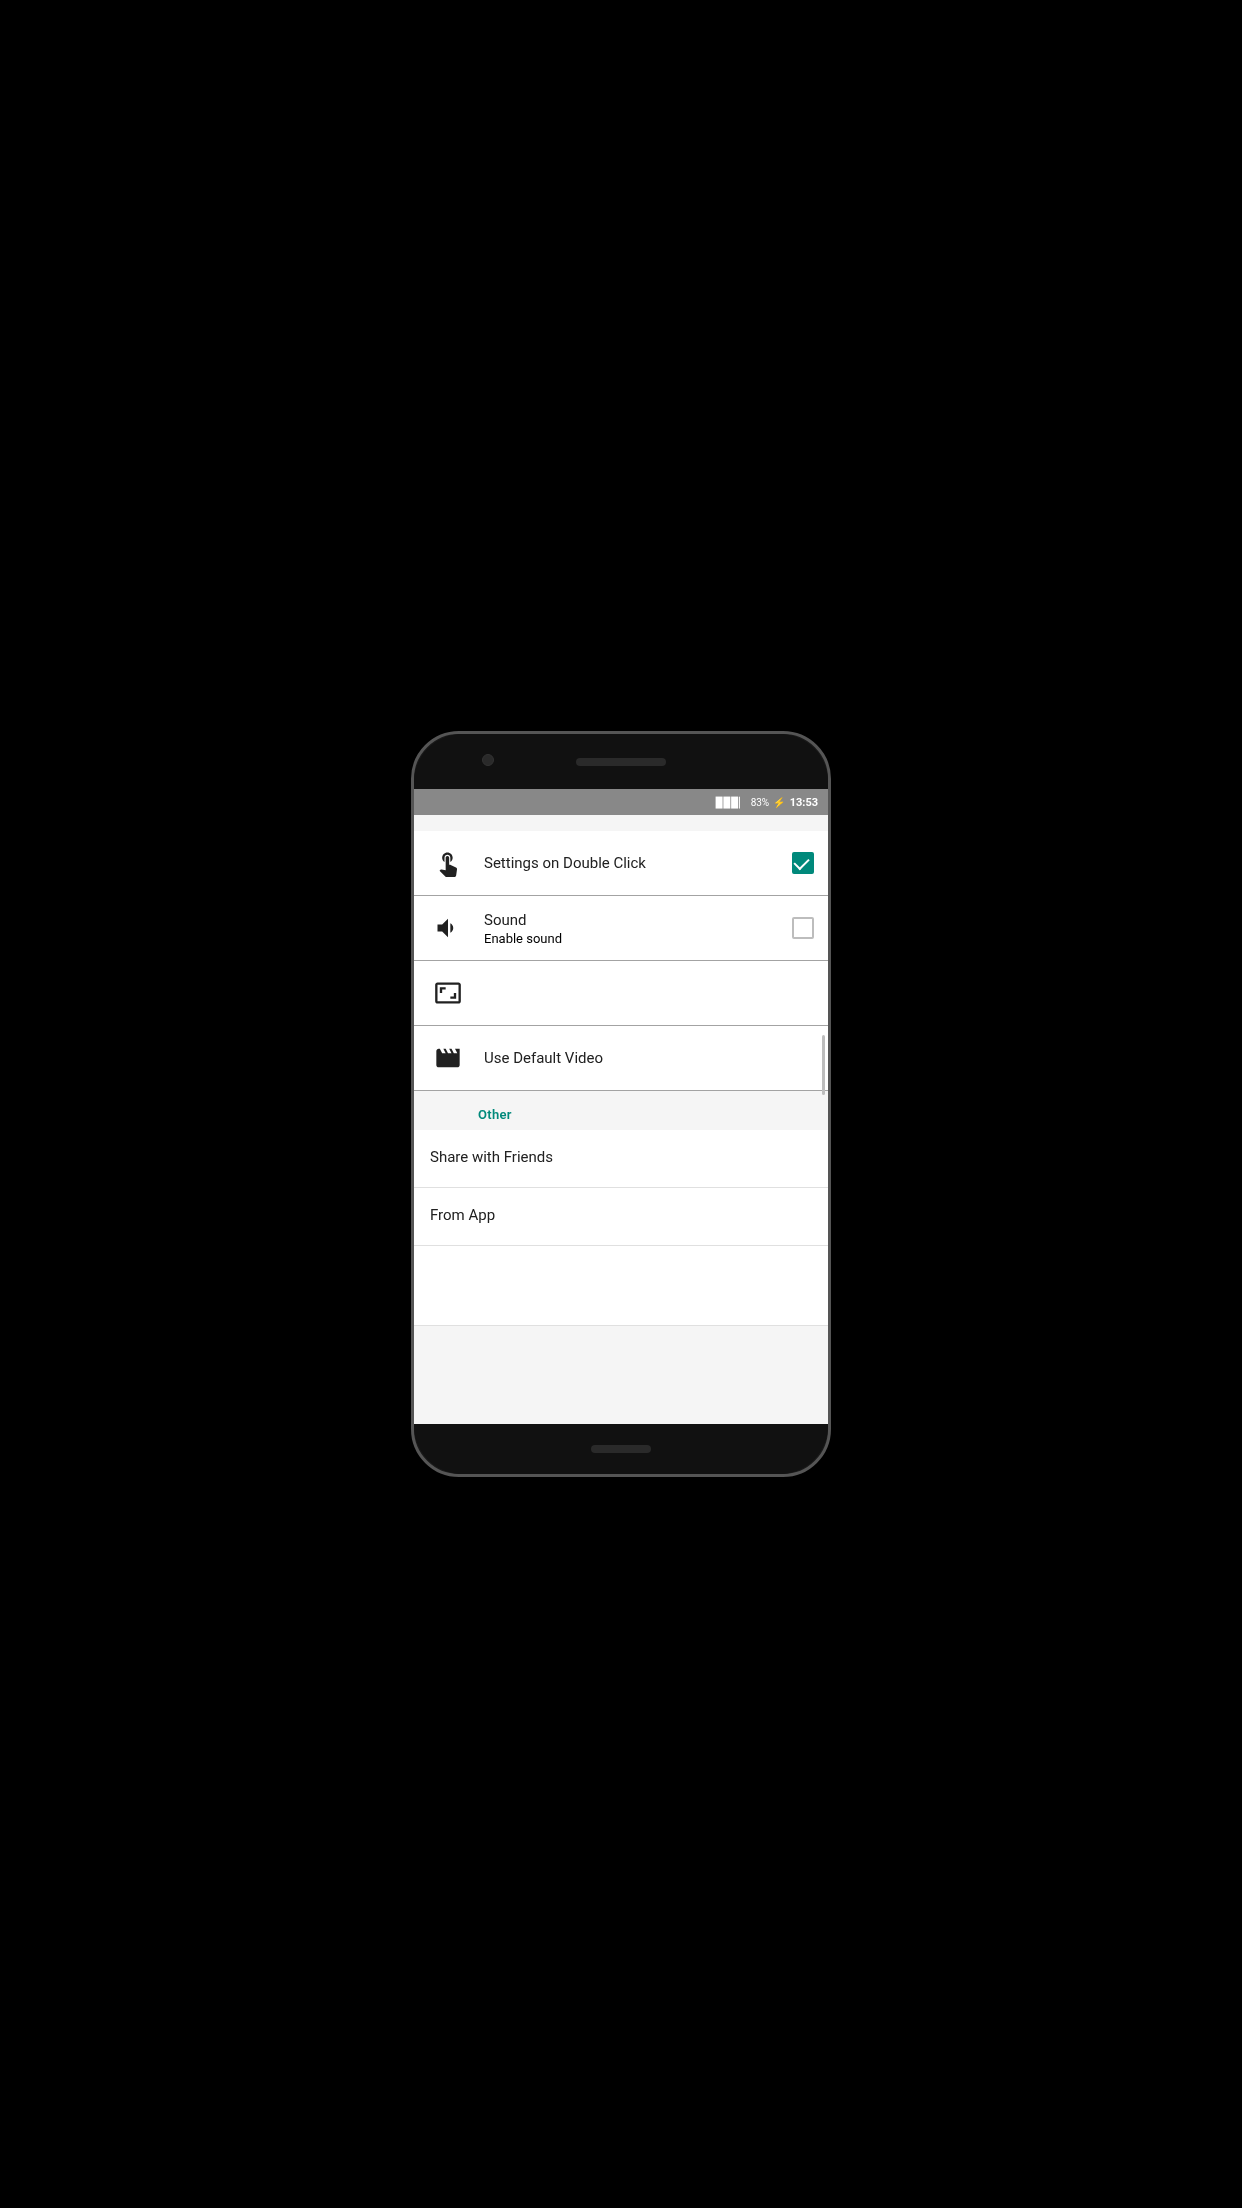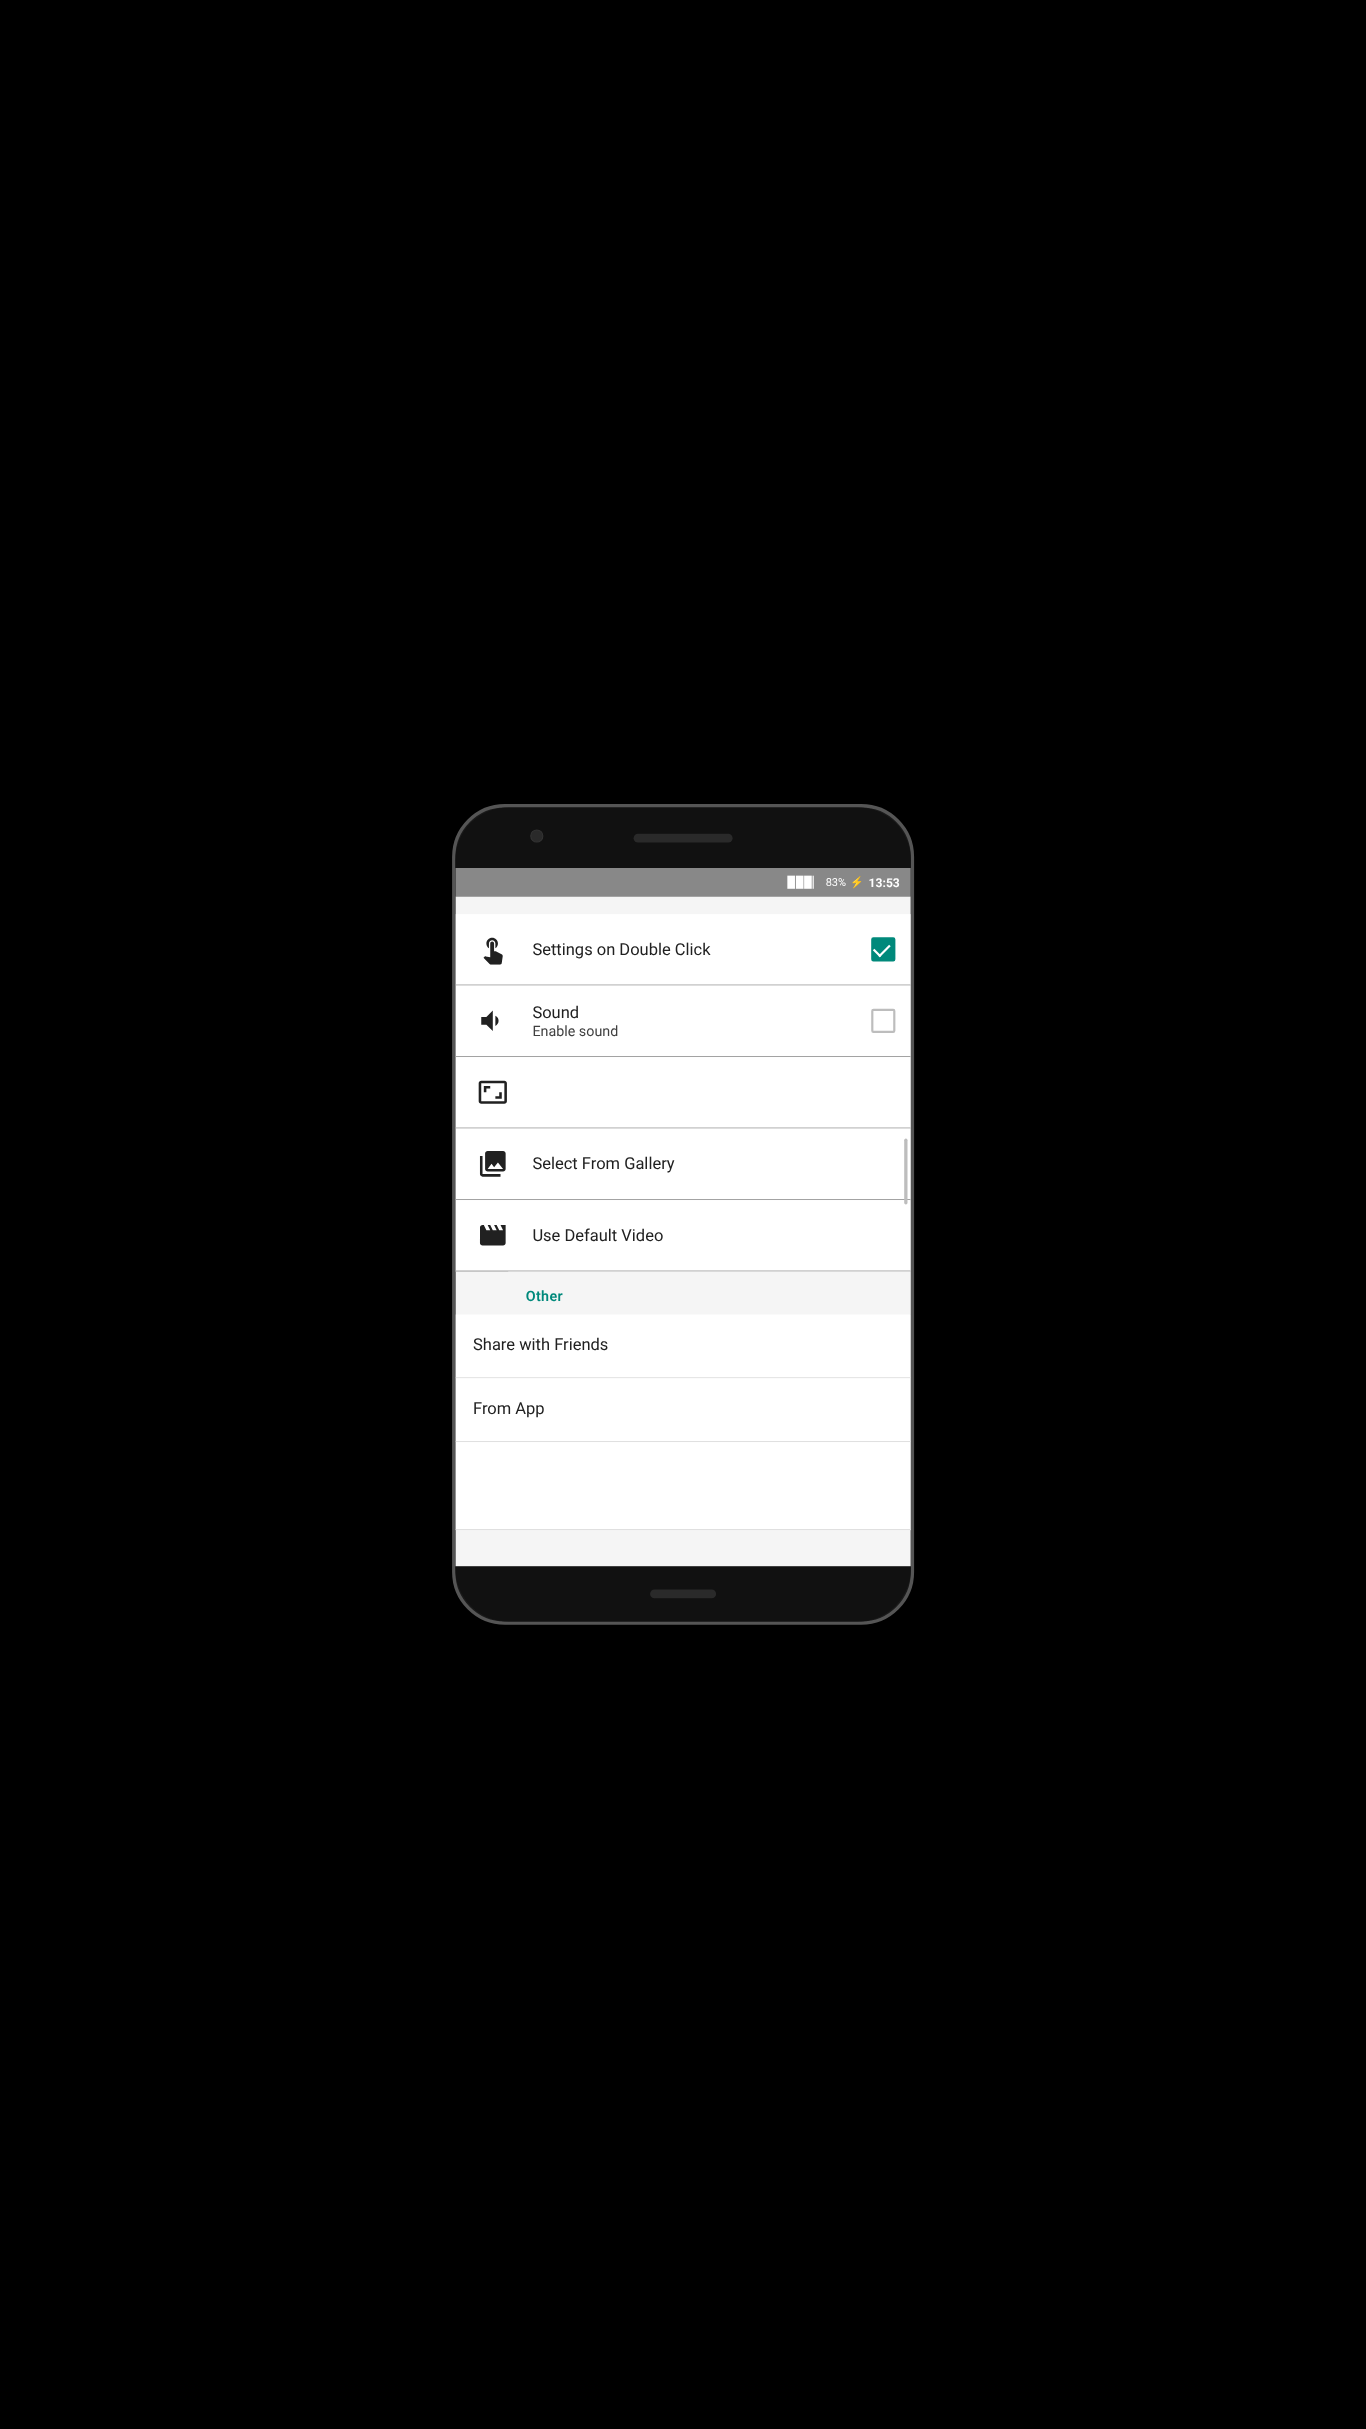--- a/index.html
+++ b/index.html
@@ -144,21 +144,21 @@
     }
 
     .list-item-title {
       font-size: 15px;
       color: #212121;
       font-weight: 400;
     }
 
     .list-item-subtitle {
       font-size: 13px;
-      color: #404040;
+      color: #000000;
       margin-top: 2px;
     }
 
     .list-item-control {
       margin-left: 8px;
     }
 
     .checkbox-checked {
       width: 22px;
       height: 22px;
@@ -294,30 +294,20 @@
       </div>
 
       <div class="list-item">
         <div class="list-item-icon">
           <svg viewBox="0 0 24 24" fill="#212121">
             <path d="M19 12h-2v3h-3v2h5v-5zM7 9h3V7H5v5h2V9zm14-6H3c-1.1 0-2 .9-2 2v14c0 1.1.9 2 2 2h18c1.1 0 2-.9 2-2V5c0-1.1-.9-2-2-2zm0 16.01H3V4.99h18v14.02z"></path>
           </svg>
         </div>
       </div>
 
-      <div class="list-item">
-        <div class="list-item-icon">
-          <svg viewBox="0 0 24 24" fill="#212121">
-            <path d="M22 16V4c0-1.1-.9-2-2-2H8c-1.1 0-2 .9-2 2v12c0 1.1.9 2 2 2h12c1.1 0 2-.9 2-2zm-11-4l2.03 2.71L16 11l4 5H8l3-4zM2 6v14c0 1.1.9 2 2 2h14v-2H4V6H2z"></path>
-          </svg>
-        </div>
-        <div class="list-item-text">
-          <span class="list-item-title">Select From Gallery</span>
-        </div>
-      </div>
 
       <div class="list-item">
         <div class="list-item-icon">
           <svg viewBox="0 0 24 24" fill="#212121">
             <path d="M18 4l2 4h-3l-2-4h-2l2 4h-3l-2-4H8l2 4H7L5 4H4c-1.1 0-1.99.9-1.99 2L2 18c0 1.1.9 2 2 2h16c1.1 0 2-.9 2-2V4h-4z"></path>
           </svg>
         </div>
         <div class="list-item-text">
           <span class="list-item-title">Use Default Video</span>
         </div>

